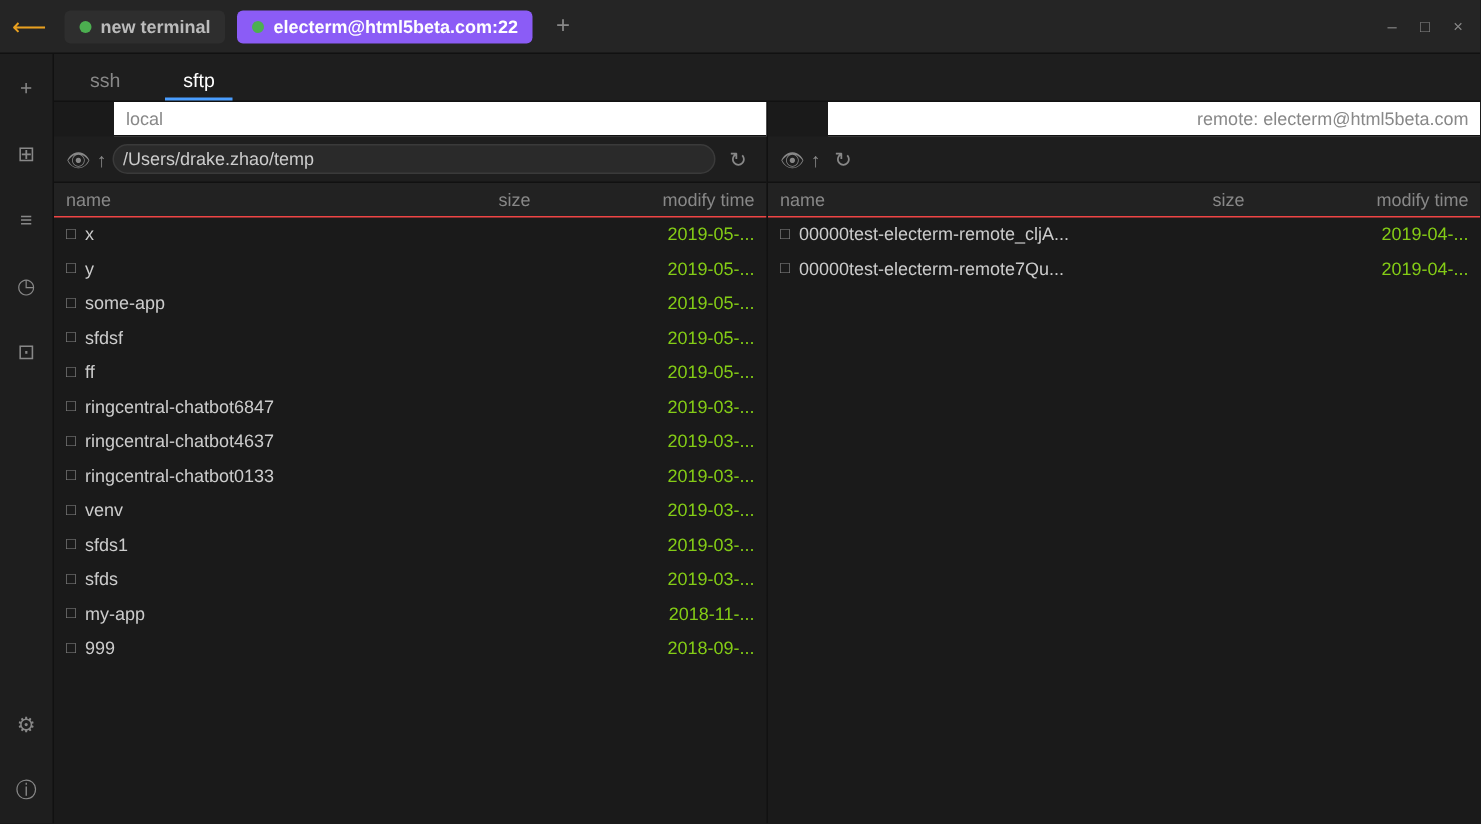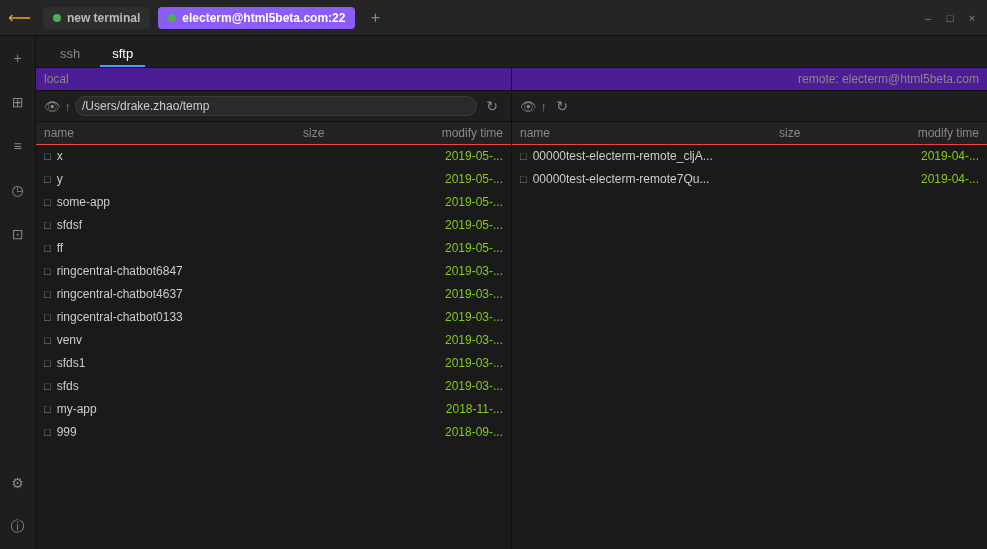--- a/index.html
+++ b/index.html
@@ -120,21 +120,21 @@
       display: flex;
       flex-direction: column;
       overflow: hidden;
     }
 
     
     .protocol-tabs {
       display: flex;
       align-items: center;
       padding: 6px 12px 0;
-      gap: 8px;
+      gap: 18px;
       background: #1e1e1e;
       border-bottom: 1px solid #111;
       flex-shrink: 0;
     }
     .ptab {
       padding: 4px 12px;
       cursor: pointer;
       color: #888;
       font-size: 13px;
       border-bottom: 2px solid transparent;
@@ -158,23 +158,24 @@
       overflow: hidden;
       border-right: 1px solid #111;
     }
     .panel:last-child { border-right: none; }
 
     .panel-header {
       display: flex;
       align-items: center;
       justify-content: space-between;
       padding: 4px 8px;
-      background: #4c1d95;
+      background: #ffffff;
       border-bottom: 1px solid #111;
       flex-shrink: 0;
+      margin-left: 40px;
     }
     .panel-label {
       font-size: 12px;
       color: #888;
     }
     .panel-remote-label {
       font-size: 12px;
       color: #888;
       text-align: right;
     }
@@ -235,21 +236,21 @@
       background: #222;
       border-bottom: 1px solid #ef4444;
       position: sticky;
       top: 0;
       z-index: 1;
     }
     .table-header span {
       font-size: 12px;
       color: #888;
     }
-    .table-header .col-size { text-align: left; }
+    .table-header .col-size { text-align: center; }
     .table-header .col-mtime { text-align: right; }
 
     .file-row {
       display: grid;
       grid-template-columns: 1fr 80px 120px;
       padding: 4px 8px;
       border-bottom: 1px solid #1a1a1a;
       cursor: pointer;
       align-items: center;
     }

